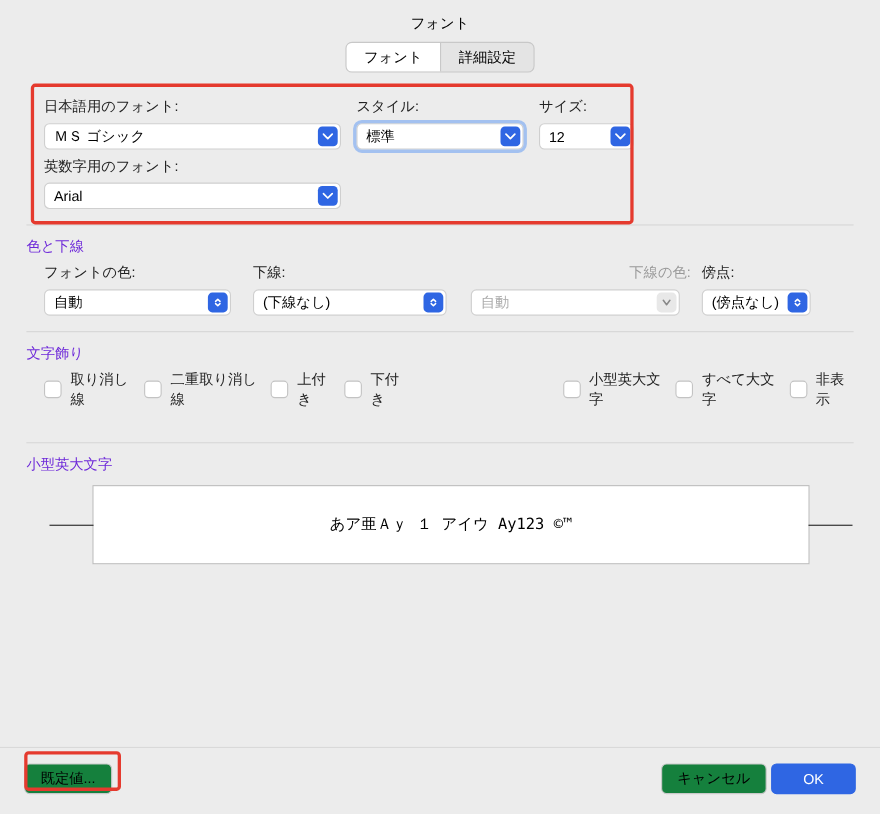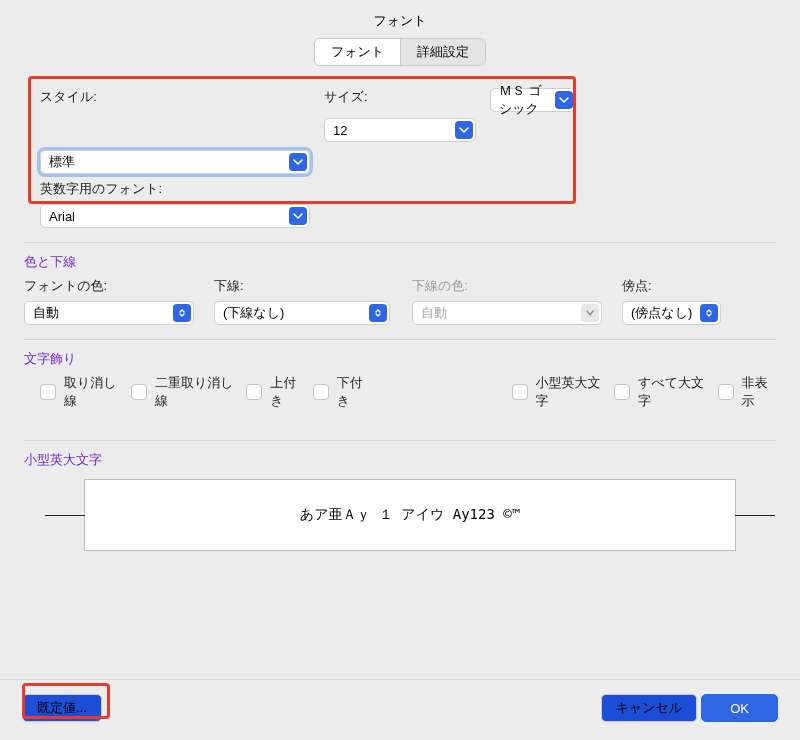--- a/index.html
+++ b/index.html
@@ -34,36 +34,36 @@
   .tab {
     padding: 4px 16px;
     font-size: 13px;
     cursor: default;
   }
   .tab.active { background: #fff; }
   .tab + .tab { border-left: 1px solid #c8c8c8; }
 
   .panel { padding: 0 24px; }
   .lbl { font-size: 13px; color: #222; }
-  .lbl.dim { color: #999; }
+  .lbl.dim { color: #999; text-align: right; }
   .sectionlabel { font-size: 13px; font-weight: 500; margin: 10px 0 6px; color:#6d28d9;}
 
   .select {
     display: flex;
     align-items: center;
     justify-content: space-between;
     background: #fff;
     border: 1px solid #cfcfcf;
     border-radius: 5px;
     height: 24px;
     padding: 0 2px 0 8px;
     font-size: 13px;
   }
   .select.dim { color:#aaa; }
-  .select.focused { outline: 3px solid #a3c1f0; outline-offset: 0; margin-top: 32px; }
+  .select.focused { outline: 3px solid #a3c1f0; outline-offset: 0; }
   .chev {
     width: 18px; height: 18px;
     background: #2f66e3;
     border-radius: 4px;
     display: flex; align-items: center; justify-content: center;
     flex: none;
     margin-left: 6px;
   }
   .chev svg { width: 10px; height: 10px; }
   .chev.gray { background: #e8e8e8; }
@@ -87,20 +87,21 @@
     padding-top: 10px;
   }
 
   
   hr.sep { border:none; border-top:1px solid #d6d6d6; margin:14px 0 10px; }
   .colorgrid {
     display: grid;
     grid-template-columns: 180px 188px 200px 110px;
     column-gap: 10px;
     row-gap: 6px;
+    margin-left: 16px;
   }
 
   
   .checks { display:flex; margin-left:16px; gap: 140px; margin-top:6px;}
   .checkcol { display:flex; gap:8px; }
   .checkitem { display:flex; align-items:center; gap:8px; }
   .cbox {
     width:16px; height:16px; border:1px solid #c3c3c3; border-radius:4px;
     background:#fff; flex:none;
   }
@@ -122,21 +123,21 @@
   .preview::after { right:-40px; }
 
   .footer {
     position:absolute; left:0; right:0; bottom:0;
     padding: 14px 22px 18px;
     display:flex; align-items:center; justify-content:space-between;
     border-top:1px solid #d9d9d9;
     background:#ececec;
   }
   .btn {
-    border:1px solid #c9c9c9; background:#1d4ed8; border-radius:5px;
+    border:1px solid #c9c9c9; background:#15803d; border-radius:5px;
     padding:4px 14px; font-size:13px;
   }
   .btn.primary {
     background:#2f66e3; color:#fff; border-color:#2f66e3; padding:4px 28px;
   }
   .rightbtns { display:flex; gap:4px; }
 </style>
 </head>
 <body>
 
@@ -145,20 +146,21 @@
 <div class="tabbar">
   <div class="tabs">
     <div class="tab active">フォント</div>
     <div class="tab">詳細設定</div>
   </div>
 </div>
 
 <div class="panel">
 
   <div class="fontgrid">
+    <div class="lbl">日本語用のフォント:</div>
     <div class="lbl">スタイル:</div>
     <div class="lbl">サイズ:</div>
 
     <div class="select">
       <span>ＭＳ ゴシック</span>
       <span class="chev">
           <svg viewBox="0 0 10 10">
             <path d="M1 3 L5 7 L9 3" stroke="#fff" stroke-width="1.6" fill="none" stroke-linecap="round" stroke-linejoin="round"></path>
           </svg>
         </span>

